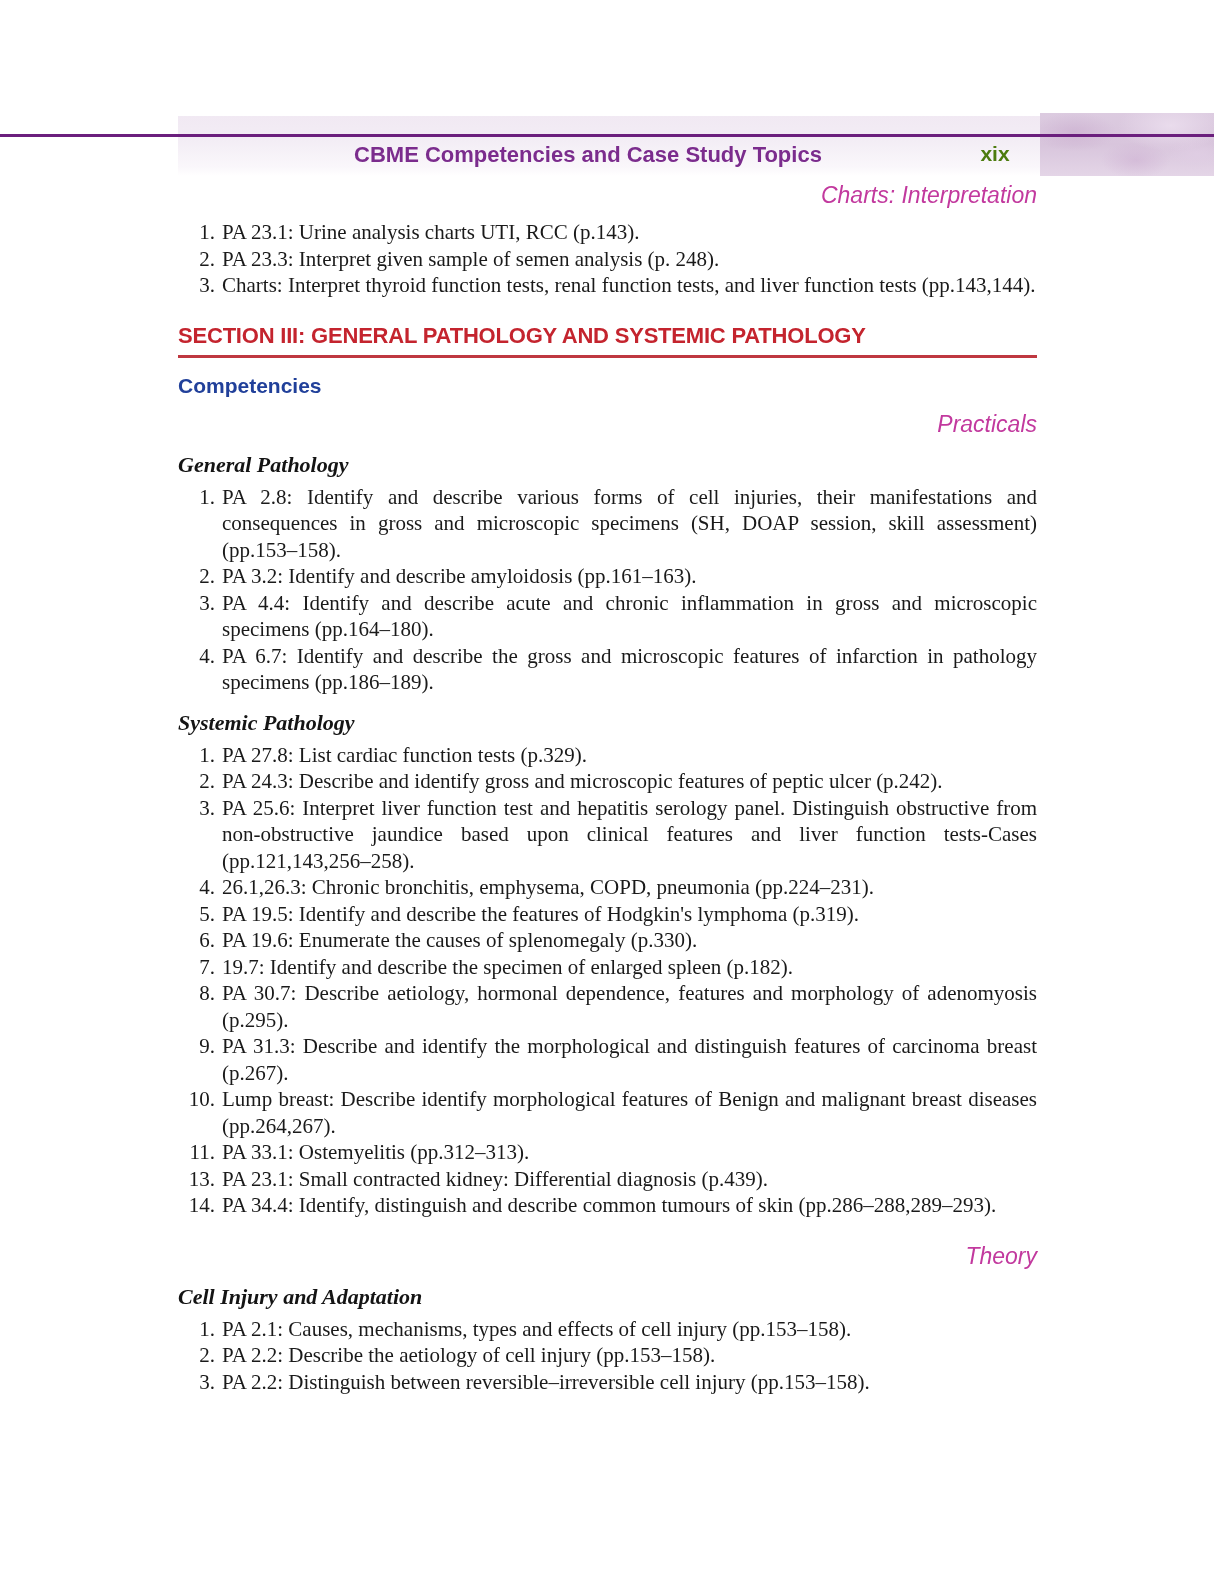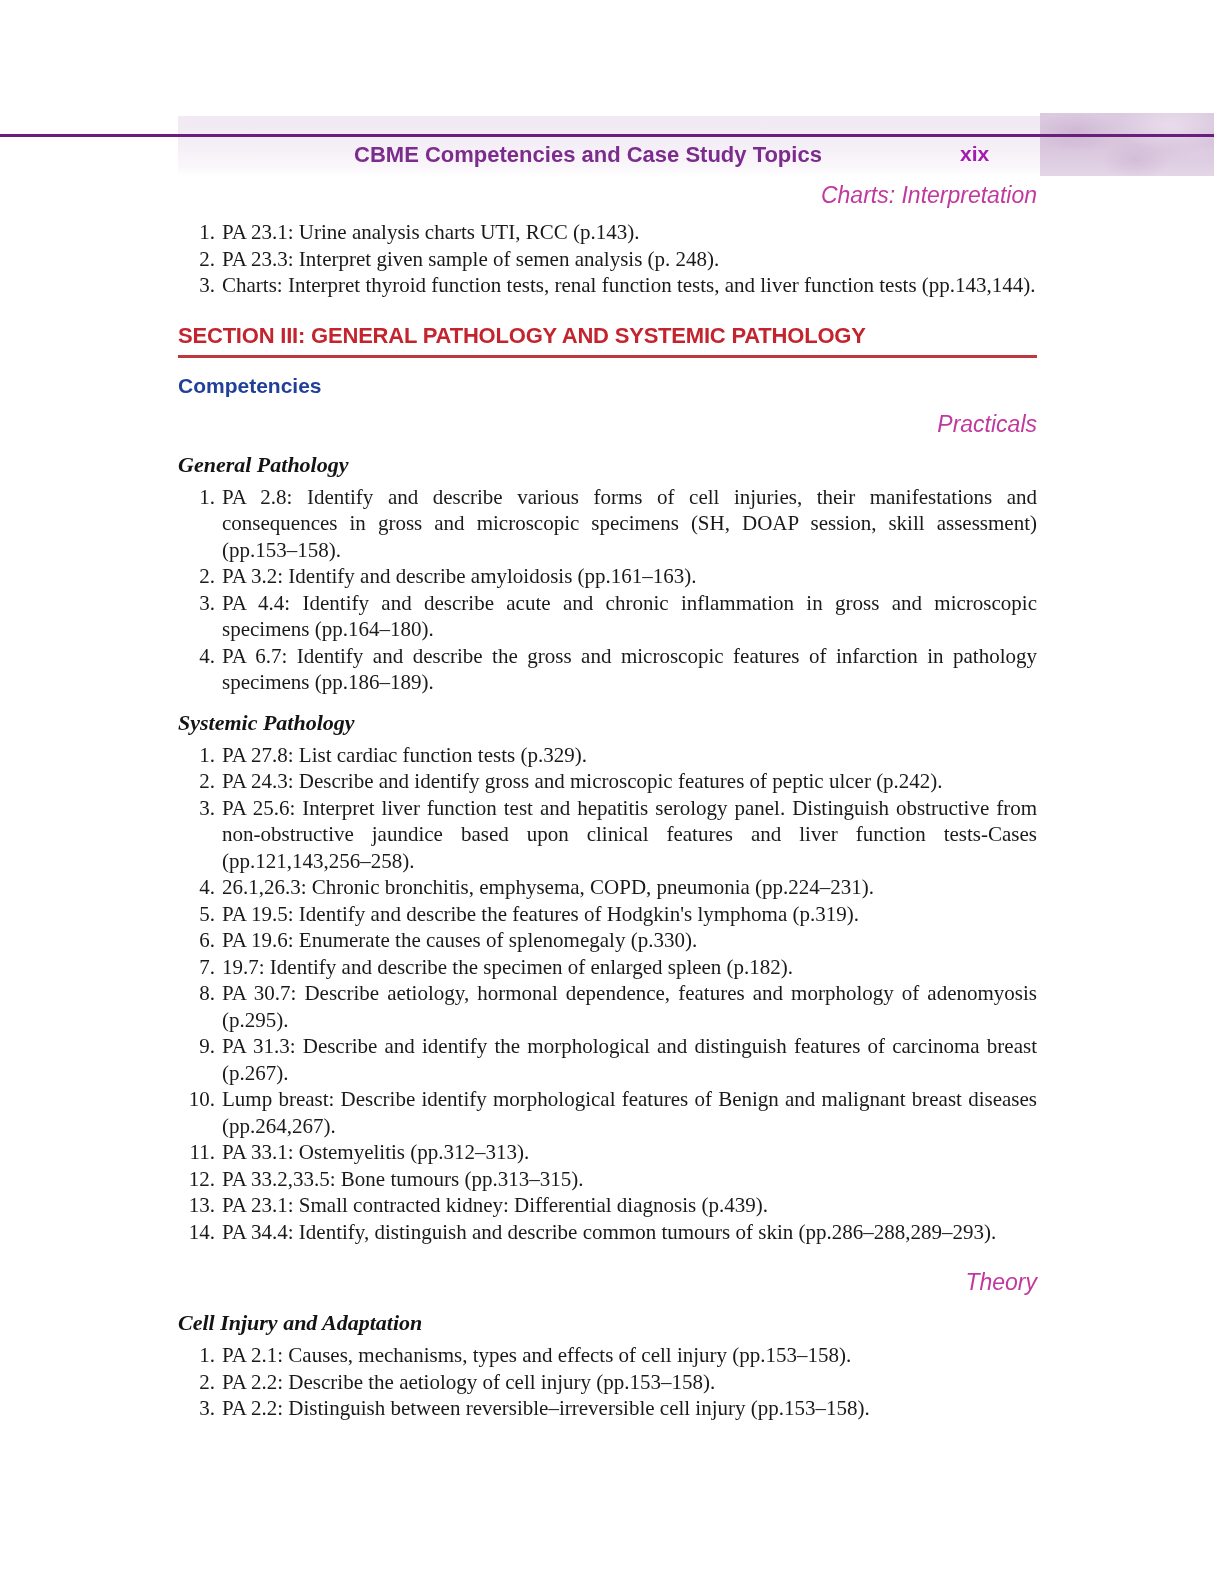--- a/index.html
+++ b/index.html
@@ -35,23 +35,23 @@
     position:absolute;left:0;top:18px;width:1214px;height:3px;
     background:#6b1f7d;
   }
   .header-title{
     position:absolute;left:178px;top:26px;width:820px;
     text-align:center;
     font-family:"Liberation Sans", sans-serif;
     font-weight:bold;font-size:22px;color:#7b2c8d;
   }
   .page-number{
-    position:absolute;left:960px;top:26px;width:70px;text-align:left;
-    font-family:"Liberation Sans", sans-serif;
-    font-weight:bold;font-size:21px;color:#a21caf;
+    position:absolute;left:960px;top:26px;width:70px;text-align:center;
+    font-family:"Liberation Sans", sans-serif;
+    font-weight:bold;font-size:21px;color:#4d7c0f;
   }
 
   
   .main{position:absolute;top:160px;left:178px;width:859px;}
 
   .pink-italic{
     font-family:"Liberation Sans", sans-serif;
     font-style:italic;font-size:23px;color:#c2399e;
     margin:22px 0 10px 0;
     text-align:right;
@@ -185,24 +185,20 @@
     </div>
     <div class="li">
       <span class="num">10.</span>
       <div class="txt">Lump breast: Describe identify morphological features of Benign and malignant breast diseases (pp.264,267).</div>
     </div>
     <div class="li">
       <span class="num">11.</span>
       <div class="txt">PA 33.1: Ostemyelitis (pp.312–313).</div>
     </div>
     <div class="li">
-      <span class="num">12.</span>
-      <div class="txt">PA 33.2,33.5: Bone tumours (pp.313–315).</div>
-    </div>
-    <div class="li">
       <span class="num">13.</span>
       <div class="txt">PA 23.1: Small contracted kidney: Differential diagnosis (p.439).</div>
     </div>
     <div class="li">
       <span class="num">14.</span>
       <div class="txt">PA 34.4: Identify, distinguish and describe common tumours of skin (pp.286–288,289–293).</div>
     </div>
   </div>
 
   <div class="pink-italic theory-head">Theory</div>

